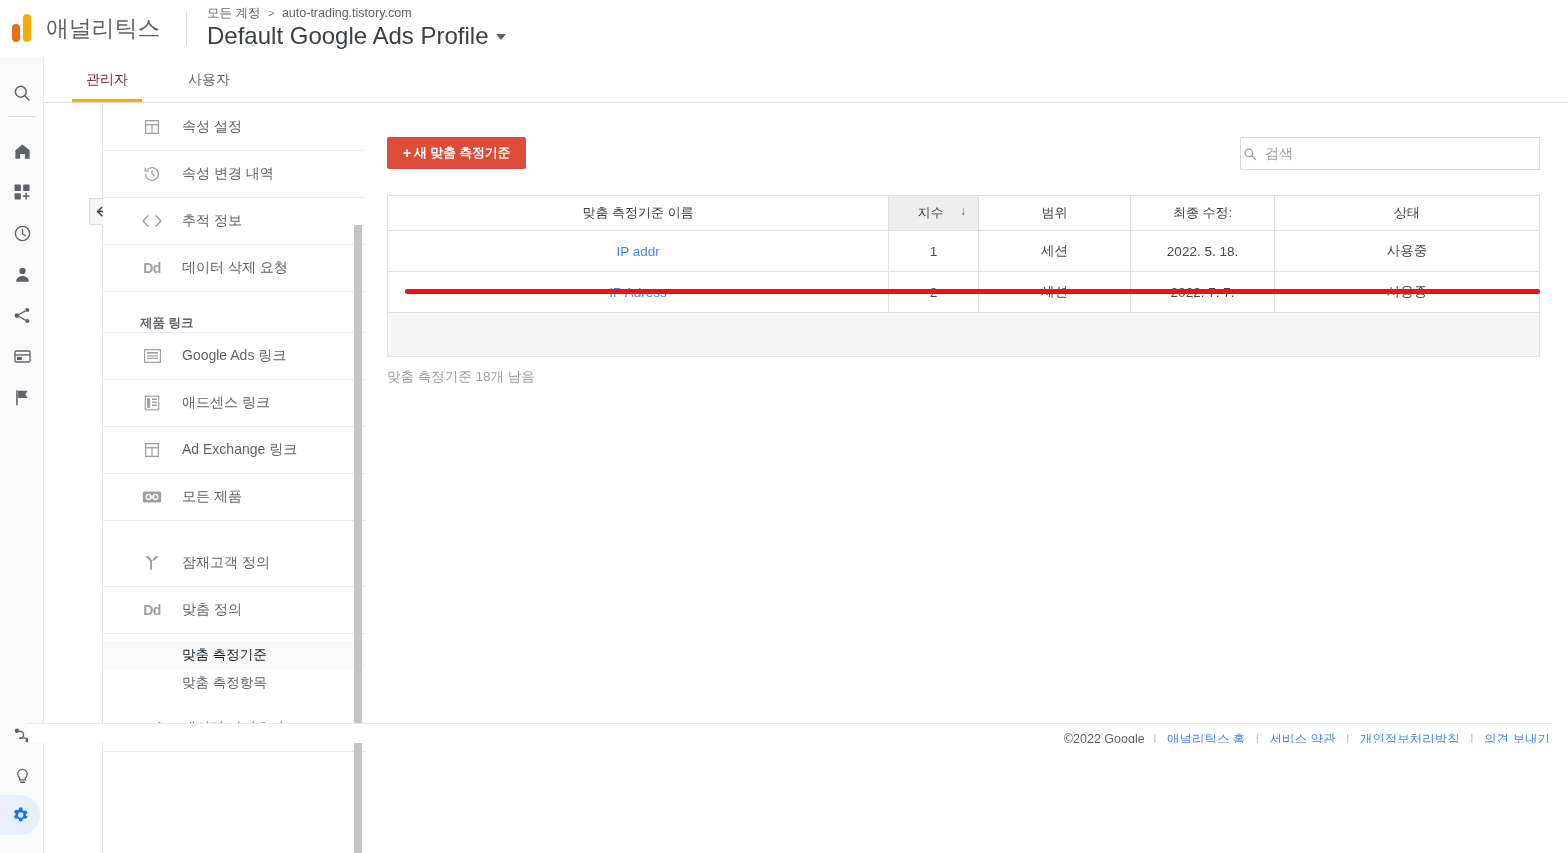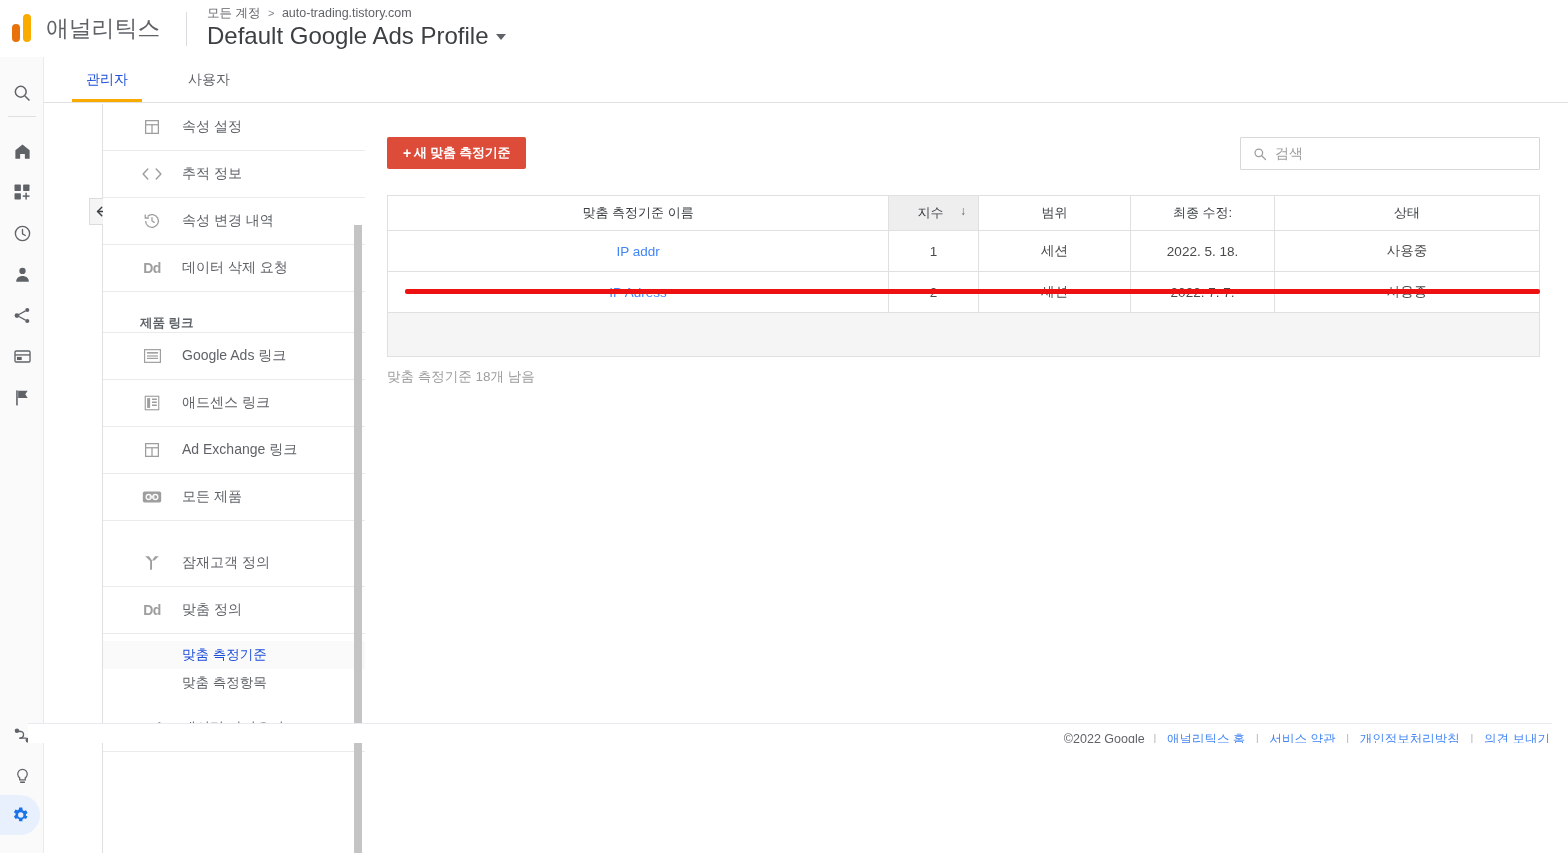--- a/index.html
+++ b/index.html
@@ -73,21 +73,21 @@
   
   .tabsrow {
     position: absolute; top: 57px; left: 44px; width: 1524px; height: 46px;
     background: #fff; border-bottom: 1px solid #e0e0e0;
     display: flex; align-items: flex-end;
   }
   .tab {
     height: 45px; padding: 0 20px; display: flex; align-items: center;
     font-size: 14px; color: #5f6368; position: relative; margin-left: 22px;
   }
-  .tab.active { color: #1d4ed8; }
+  .tab.active { color: #7f1d1d; }
   .tab.active::after {
     content: ""; position: absolute; left: 6px; right: 6px; bottom: 0;
     height: 3px; background: #F9AB00;
   }
   .tab + .tab { margin-left: 20px; }
 
   
   .collapse-line {
     position: absolute; left: 102px; top: 104px; width: 1px; height: 749px;
     background: #e0e0e0;
@@ -119,21 +119,21 @@
   .nav-section {
     height: 30px; display: flex; align-items: flex-end; padding-left: 37px;
     font-size: 12.5px; font-weight: bold; color: #5f6368;
     border-bottom: 1px solid #ebebeb; margin-top: 11px;
   }
   .nav-gap { height: 19px; }
   .nav-sub {
     height: 28px; display: flex; align-items: center; padding-left: 79px;
     font-size: 13.5px; color: #5f6368;
   }
-  .nav-sub.selected { color: #1d4ed8; background: #fafafa; text-align: right; }
+  .nav-sub.selected { color: #0f172a; background: #fafafa; text-align: right; }
   .nav-scrollbar {
     position: absolute; right: 3px; top: 121px; width: 8px; height: 640px;
     background: #c4c4c4; border-radius: 0;
   }
 
   
   .main {
     position: absolute; left: 365px; top: 104px; right: 0; bottom: 0;
     background: #fff;
   }
@@ -143,21 +143,21 @@
     height: 40px; margin-bottom: 18px;
   }
   .new-btn {
     background: #DD4B39; color: #fff; font-size: 13px; font-weight: bold;
     padding: 0 16px; height: 32px; display: inline-flex; align-items: center;
     border-radius: 2px; letter-spacing: -0.2px; white-space: nowrap;
   }
   .new-btn .plus { font-size: 14px; margin-right: 3px; }
   .searchbox {
     width: 300px; height: 33px; border: 1px solid #d8d8d8; background: #fff;
-    display: flex; align-items: center; padding: 0 12px; border-radius: 1px;
+    display: flex; align-items: center; padding: 0 2px; border-radius: 1px;
   }
   .searchbox .sicon { color: #9e9e9e; margin-right: 8px; display: flex; }
   .searchbox .splace { font-size: 14px; color: #9e9e9e; }
 
   table.dt { width: 100%; border-collapse: collapse; table-layout: fixed; }
   table.dt th, table.dt td {
     text-align: center; font-size: 13.5px; font-weight: normal;
     border: 1px solid #e0e0e0; padding: 0 12px; color: #4a4a4a;
   }
   table.dt thead th {
@@ -331,37 +331,37 @@
             <line x1="3.5" y1="9" x2="20.5" y2="9"></line>
           <line x1="12" y1="9" x2="12" y2="20.5"></line>
         </svg>
       </span>
       <span>속성 설정</span>
     </div>
 
 
     <div class="nav-item">
       <span class="nicon">
-        <svg width="22" height="18" viewBox="0 0 26 20" fill="none" stroke="currentColor" stroke-width="1.7" stroke-linecap="round" stroke-linejoin="round">
-          <polyline points="8,4 2.5,10 8,16"></polyline>
-            <polyline points="18,4 23.5,10 18,16"></polyline>
-        </svg>
-      </span>
-      <span>추적 정보</span>
-    </div>
-
-    <div class="nav-item">
-      <span class="nicon">
         <svg width="18" height="18" viewBox="0 0 24 24" fill="none" stroke="currentColor" stroke-width="1.7">
           <path d="M3.5 12a8.5 8.5 0 1 0 2.6-6.1"></path>
             <polyline points="3,3.2 3,8 7.8,8"></polyline>
           <path d="M12 7.5V12l3 1.8" stroke-linecap="round"></path>
         </svg>
       </span>
       <span>속성 변경 내역</span>
+    </div>
+
+    <div class="nav-item">
+      <span class="nicon">
+        <svg width="22" height="18" viewBox="0 0 26 20" fill="none" stroke="currentColor" stroke-width="1.7" stroke-linecap="round" stroke-linejoin="round">
+          <polyline points="8,4 2.5,10 8,16"></polyline>
+            <polyline points="18,4 23.5,10 18,16"></polyline>
+        </svg>
+      </span>
+      <span>추적 정보</span>
     </div>
 
     <div class="nav-item">
       <span class="nicon dd">Dd</span>
       <span>데이터 삭제 요청</span>
     </div>
 
     <div class="nav-section">
       <span>제품 링크</span>
     </div>

